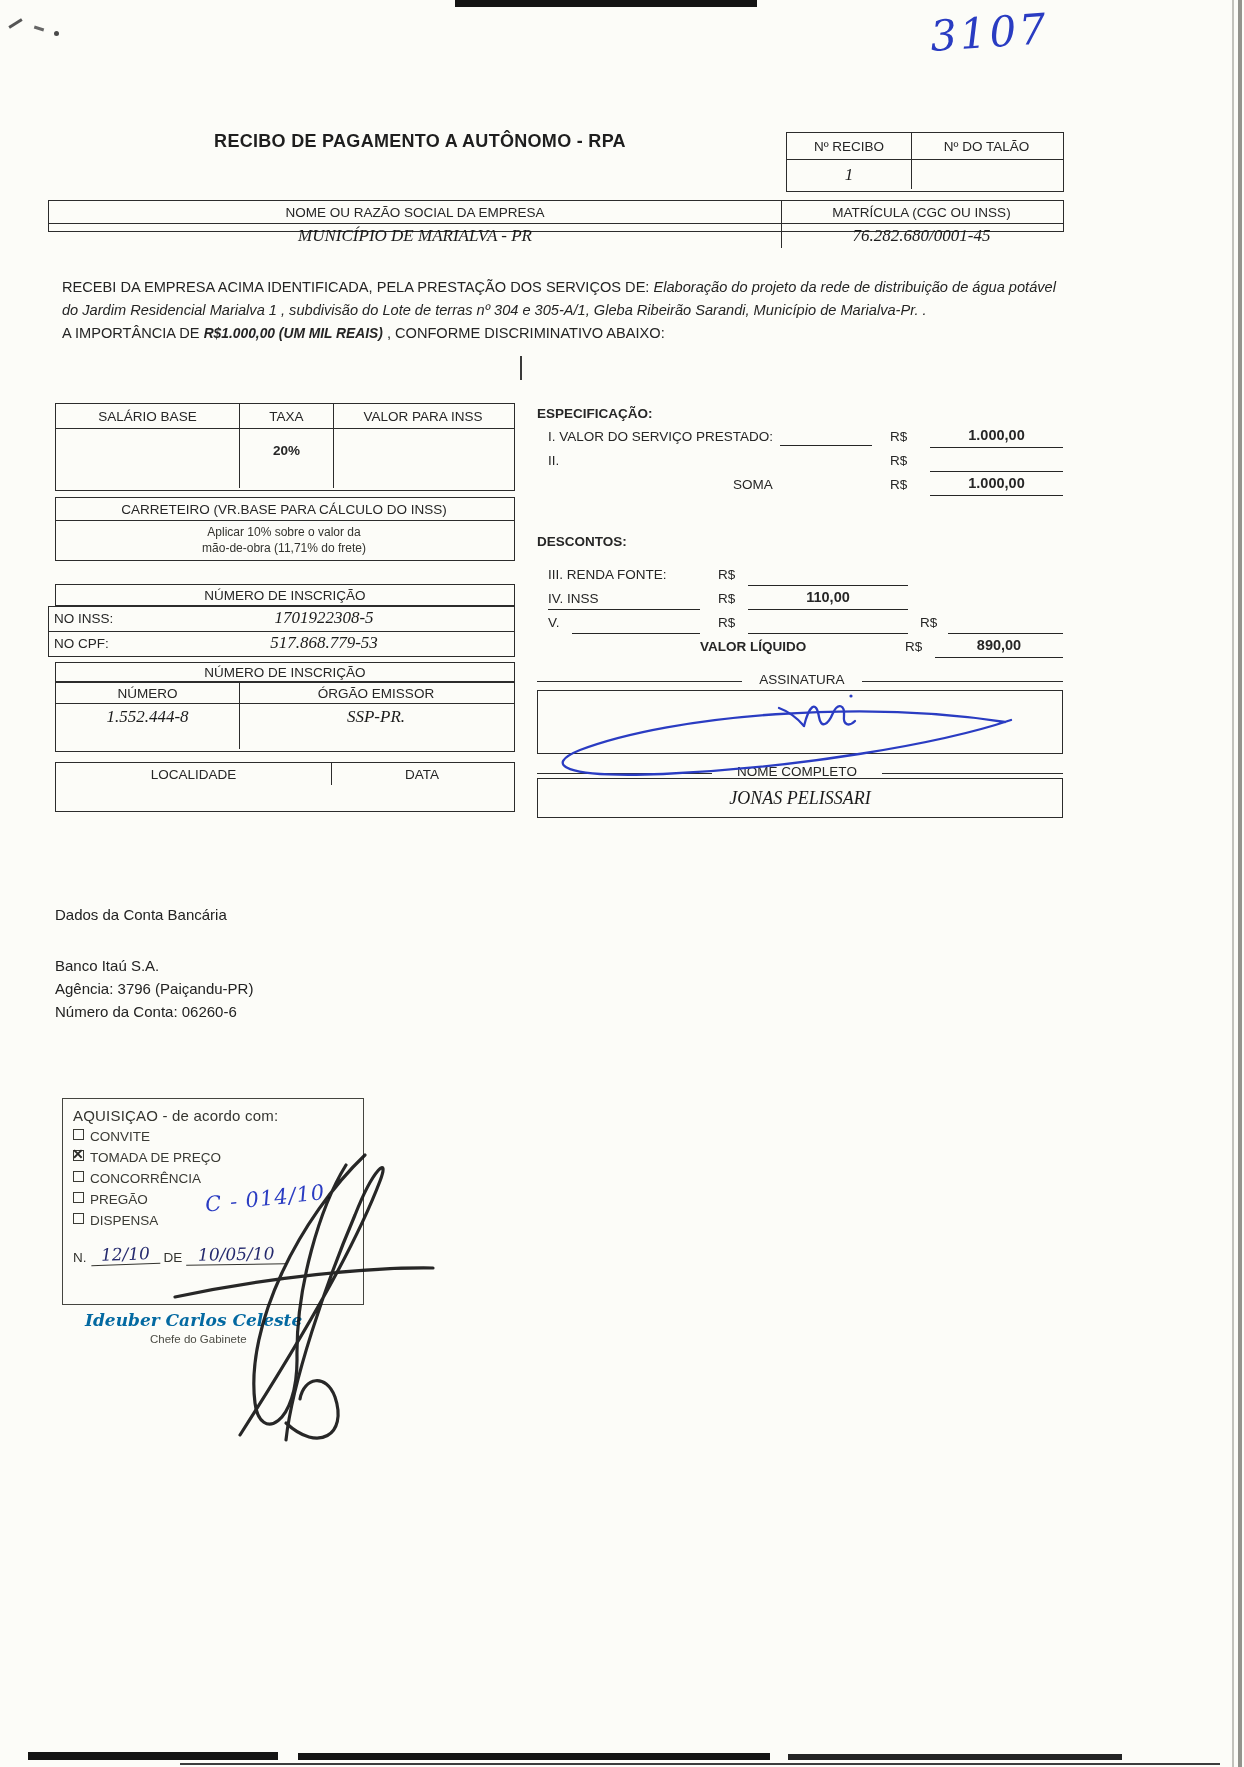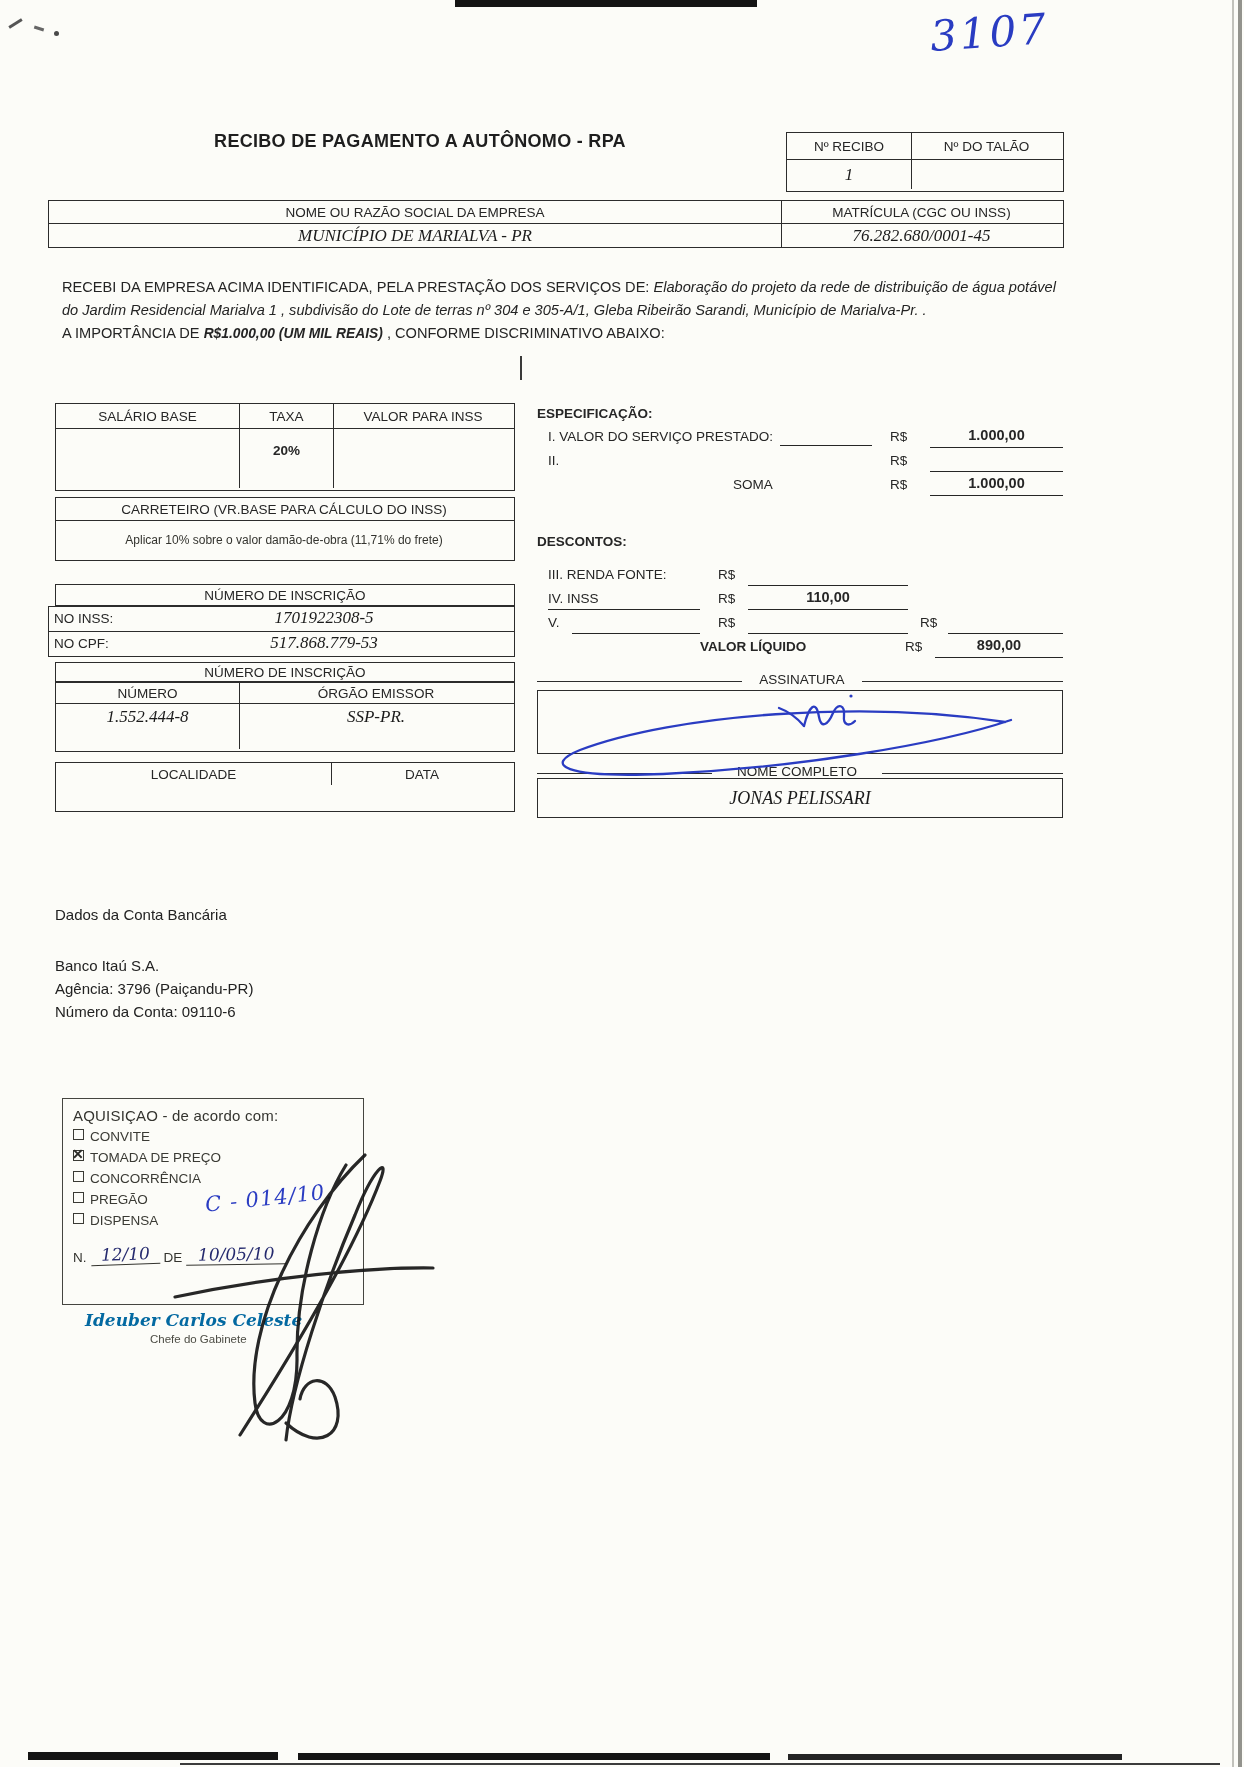--- a/index.html
+++ b/index.html
@@ -60,21 +60,21 @@
     <div class="row" style="height:26px">
       <div class="cell lbl" style="width:124px">Nº RECIBO</div>
       <div class="cell lbl" style="width:150px">Nº DO TALÃO</div>
     </div>
     <div class="row" style="height:30px">
       <div class="cell val" style="width:124px">1</div>
       <div class="cell val" style="width:150px"></div>
     </div>
   </div>
 
-  <div class="box" style="left:48px;top:200px;width:1016px;height:48px">
+  <div class="box" style="left:48px;top:200px;width:1016px;height:32px">
     <div class="row" style="height:22px">
       <div class="cell lbl" style="width:732px">NOME OU RAZÃO SOCIAL DA EMPRESA</div>
       <div class="cell lbl" style="width:280px">MATRÍCULA (CGC OU INSS)</div>
     </div>
     <div class="row" style="height:25px">
       <div class="cell val" style="width:732px">MUNICÍPIO DE MARIALVA - PR</div>
       <div class="cell val" style="width:280px">76.282.680/0001-45</div>
     </div>
   </div>
 
@@ -96,21 +96,21 @@
       <div class="cell lbl b" style="width:94px;align-items:flex-start;padding-top:14px">20%</div>
       <div class="cell" style="width:179px"></div>
     </div>
   </div>
 
   <div class="box" style="left:55px;top:497px;width:460px;height:64px">
     <div class="row" style="height:22px">
       <div class="cell lbl" style="width:456px">CARRETEIRO (VR.BASE PARA CÁLCULO DO INSS)</div>
     </div>
     <div class="row" style="height:38px">
-      <div class="cell sm ctr" style="width:456px;flex-direction:row;line-height:16px;color:#33332e">
+      <div class="cell sm ctr" style="width:456px;flex-direction:column;line-height:16px;color:#33332e">
         <div>Aplicar 10% sobre o valor da</div>
         <div>mão-de-obra (11,71% do frete)</div>
       </div>
     </div>
   </div>
 
   <div class="box" style="left:55px;top:584px;width:460px;height:22px">
     <div class="cell lbl" style="width:100%;height:100%">NÚMERO DE INSCRIÇÃO</div>
   </div>
   <div class="box" style="left:48px;top:606px;width:467px;height:51px">
@@ -205,21 +205,21 @@
       <path d="M 470 42 C 330 20, 140 34, 45 70 C 8 85, 28 98, 128 94 C 262 88, 405 64, 476 40"></path>
       <path d="M 244 28 C 255 32, 263 39, 269 46"></path>
       <path d="M 269 46 c 5 -20 12 -27 15 -9 c 2 12 9 8 14 -4 c 5 -11 12 -8 11 3 c -1 9 5 11 11 5"></path>
       <circle cx="316" cy="16" r="1.6" fill="#2a3cc2" stroke="none"></circle>
     </g>
   </svg>
 
   <div class="abs" style="left:55px;top:906px;font-size:15px">Dados da Conta Bancária</div>
   <div class="abs" style="left:55px;top:957px;font-size:15px">Banco Itaú S.A.</div>
   <div class="abs" style="left:55px;top:980px;font-size:15px">Agência: 3796 (Paiçandu-PR)</div>
-  <div class="abs" style="left:55px;top:1003px;font-size:15px">Número da Conta:  09110-6</div>
+  <div class="abs" style="left:55px;top:1003px;font-size:15px">Número da Conta:  06260-6</div>
 
   <div class="stamp-box" style="left:62px;top:1098px;width:302px;height:207px">
     <div class="stamp-title">AQUISIÇAO - de acordo com:</div>
     <div style="margin-top:5px">
       <div class="stamp-option">
         <span class="checkbox"></span>
         <span>CONVITE</span>
       </div>
       <div class="stamp-option">
         <span class="checkbox checked"></span>

